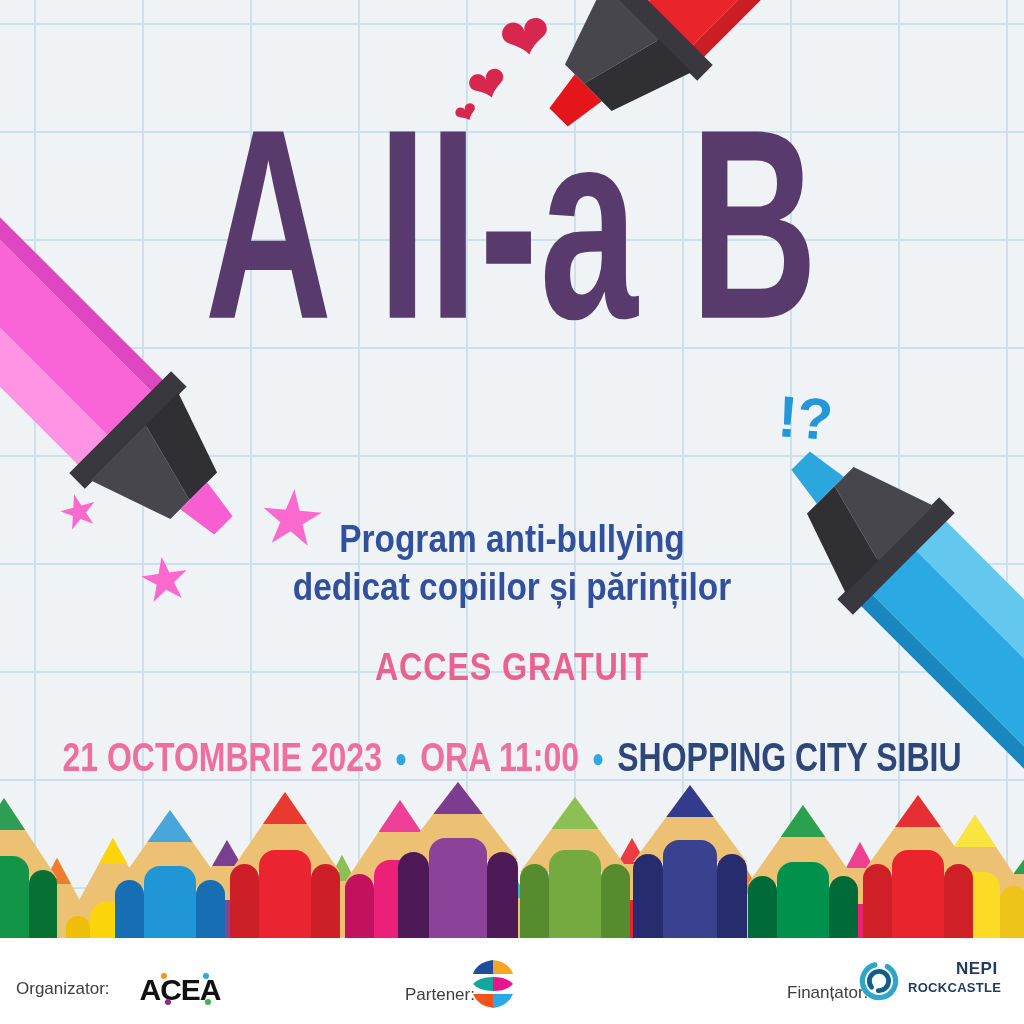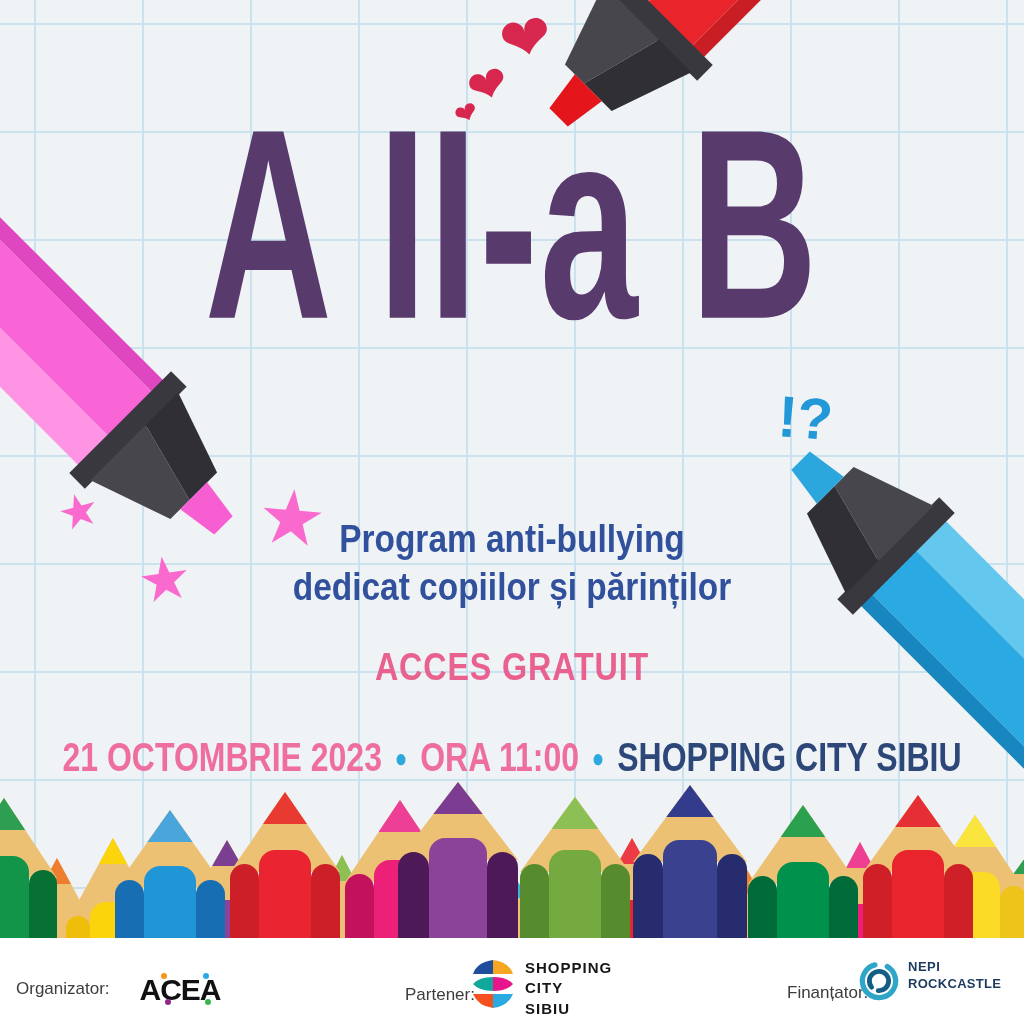--- a/index.html
+++ b/index.html
@@ -58,21 +58,21 @@
   .acea{position:absolute;left:115px;top:18px;width:130px;text-align:center;margin-top:19px;}
   .acea-name{position:relative;display:inline-block;font-size:30px;font-weight:800;
     letter-spacing:-1px;color:#111;line-height:1;}
   .acea-dot{position:absolute;width:6px;height:6px;border-radius:50%;}
   .acea-sub{font-size:12.5px;color:#1a1a1a;line-height:1.3;margin-top:2px;white-space:nowrap;}
   .scs-logo{position:absolute;left:473px;top:22px;}
   .scs-text{position:absolute;left:525px;top:20px;font-size:15px;font-weight:800;
     color:#161616;line-height:1.35;letter-spacing:1px;}
   .nepi-logo{position:absolute;left:858px;top:22px;}
   .nepi-text{position:absolute;left:908px;top:22px;color:#1d3a5f;font-weight:800;line-height:1;}
-  .nepi-text .l1{font-size:13px;letter-spacing:.5px;}
+  .nepi-text .l1{font-size:17px;letter-spacing:.5px;margin-left:48px;}
   .nepi-text .l2{font-size:13px;margin-top:4px;letter-spacing:.3px;}
 </style>
 </head>
 <body>
 
 <div class="poster">
 
   <h1 class="title">A II-a B</h1>
 
 
@@ -111,25 +111,20 @@
 
     <svg class="scs-logo" width="40" height="48" viewBox="0 0 40 48">
       <path d="M20,14 L0,14 Q4,2 20,0 Z" fill="#1e4e9c"></path>
       <path d="M20,14 L20,0 Q36,2 40,14 Z" fill="#f5a623"></path>
       <path d="M20,17 Q6,17 0,24 Q6,31 20,31 Z" fill="#12a79d"></path>
       <path d="M20,17 Q34,17 40,24 Q34,31 20,31 Z" fill="#e8168c"></path>
       <path d="M20,34 L0,34 Q5,46 20,48 Z" fill="#f4511e"></path>
       <path d="M20,34 L40,34 Q35,46 20,48 Z" fill="#29abe2"></path>
     </svg>
 
-    <div class="scs-text">
-      <div>SHOPPING</div>
-      <div>CITY</div>
-      <div>SIBIU</div>
-    </div>
 
     <span class="flabel" style="left:787px;top:45px">Finanțator:</span>
 
     <svg class="nepi-logo" width="42" height="42" viewBox="0 0 48 48">
       <circle cx="24" cy="24" r="19" fill="none" stroke-width="6" stroke-dasharray="104 16" stroke-linecap="round" transform="rotate(-60 24 24)" stroke="#2fa5c7"></circle>
       <circle cx="24" cy="24" r="11" fill="none" stroke-width="5.5" stroke-dasharray="60 9" stroke-linecap="round" transform="rotate(140 24 24)" stroke="#135e86"></circle>
     </svg>
 
     <div class="nepi-text">
       <div class="l1">NEPI</div>

